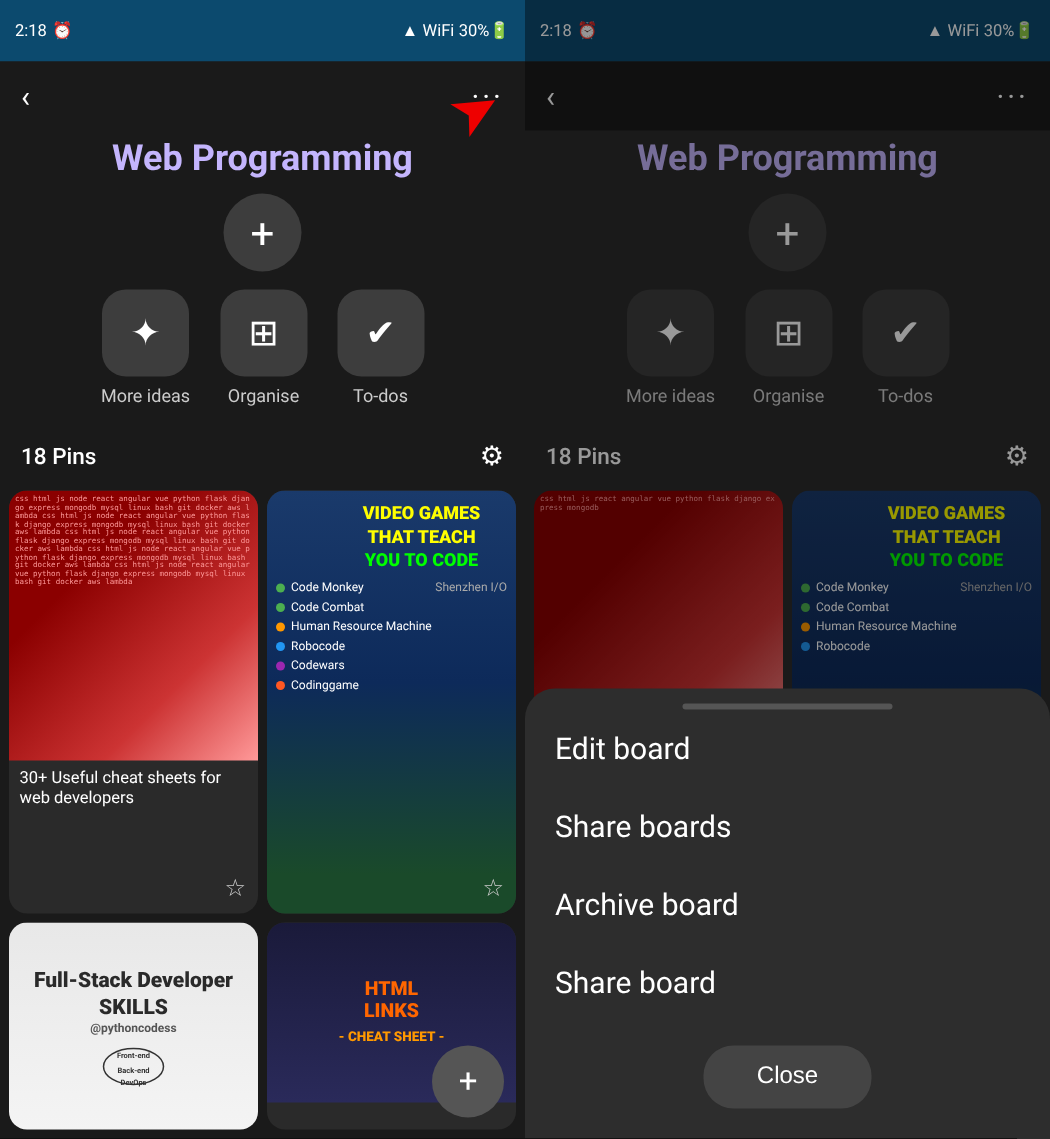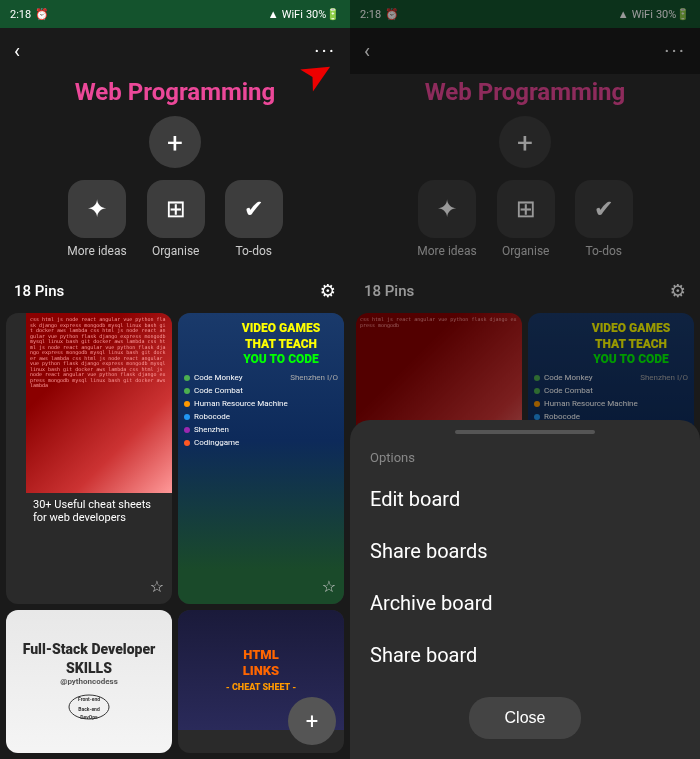--- a/index.html
+++ b/index.html
@@ -19,22 +19,22 @@
       height: 759px;
       background: #1a1a1a;
       display: flex;
       flex-direction: column;
       overflow: hidden;
       position: relative;
     }
 
     
     .status-bar {
-      height: 28px;
-      background: #14532d;
+      height: 41px;
+      background: #0c4a6e;
       display: flex;
       align-items: center;
       justify-content: space-between;
       padding: 0 10px;
       font-size: 11px;
       color: #fff;
       flex-shrink: 0;
     }
     .status-bar-left { display: flex; align-items: center; gap: 4px; }
     .status-bar-right { display: flex; align-items: center; gap: 3px; }
@@ -52,21 +52,21 @@
     .nav-icon {
       color: #fff;
       font-size: 20px;
       cursor: pointer;
     }
     .nav-dots { font-size: 20px; color: #fff; letter-spacing: 2px; }
 
     
     .board-title {
       text-align: center;
-      color: #ec4899;
+      color: #c4b5fd;
       font-size: 24px;
       font-weight: bold;
       padding: 4px 20px 10px;
       flex-shrink: 0;
     }
 
     
     .plus-btn-wrap {
       display: flex;
       justify-content: center;
@@ -408,21 +408,21 @@
     </div>
   </div>
 
   <div class="pins-row">
     <span class="pins-count">18 Pins</span>
     <span class="filter-icon">⚙</span>
   </div>
 
   <div class="pins-grid">
 
-    <div class="pin-card" style="grid-row: span 2; position: relative; padding-left: 20px;">
+    <div class="pin-card" style="grid-row: span 2; position: relative;">
       <div class="pin-image pin-cheatsheet">
         <div class="pin-code-text">
           css html js node react angular vue python flask django express mongodb mysql linux bash git docker aws lambda
           css html js node react angular vue python flask django express mongodb mysql linux bash git docker aws lambda
           css html js node react angular vue python flask django express mongodb mysql linux bash git docker aws lambda
           css html js node react angular vue python flask django express mongodb mysql linux bash git docker aws lambda
           css html js node react angular vue python flask django express mongodb mysql linux bash git docker aws lambda
         </div>
       </div>
       <div class="pin-label">30+ Useful cheat sheets for web developers</div>
@@ -449,21 +449,21 @@
           <div class="vg-item">
             <div class="vg-dot" style="background:#ff9800;"></div>
             <span>Human Resource Machine</span>
           </div>
           <div class="vg-item">
             <div class="vg-dot" style="background:#2196F3;"></div>
             <span>Robocode</span>
           </div>
           <div class="vg-item">
             <div class="vg-dot" style="background:#9C27B0;"></div>
-            <span>Shenzhen</span>
+            <span>Codewars</span>
           </div>
           <div class="vg-item">
             <div class="vg-dot" style="background:#FF5722;"></div>
             <span>Codinggame</span>
           </div>
         </div>
       </div>
 
       <span class="star-icon">☆</span>
     </div>
@@ -587,21 +587,20 @@
               <span>Robocode</span>
             </div>
           </div>
         </div>
       </div>
     </div>
   </div>
 
   <div class="bottom-sheet-overlay">
     <div class="divider"></div>
-    <div class="sheet-options-label">Options</div>
 
     <div class="sheet-item">Edit board</div>
     <div class="sheet-item">Share boards</div>
     <div class="sheet-item">Archive board</div>
     <div class="sheet-item" style="position:relative;">
       <span>Share board</span>
       
       
     </div>
 

